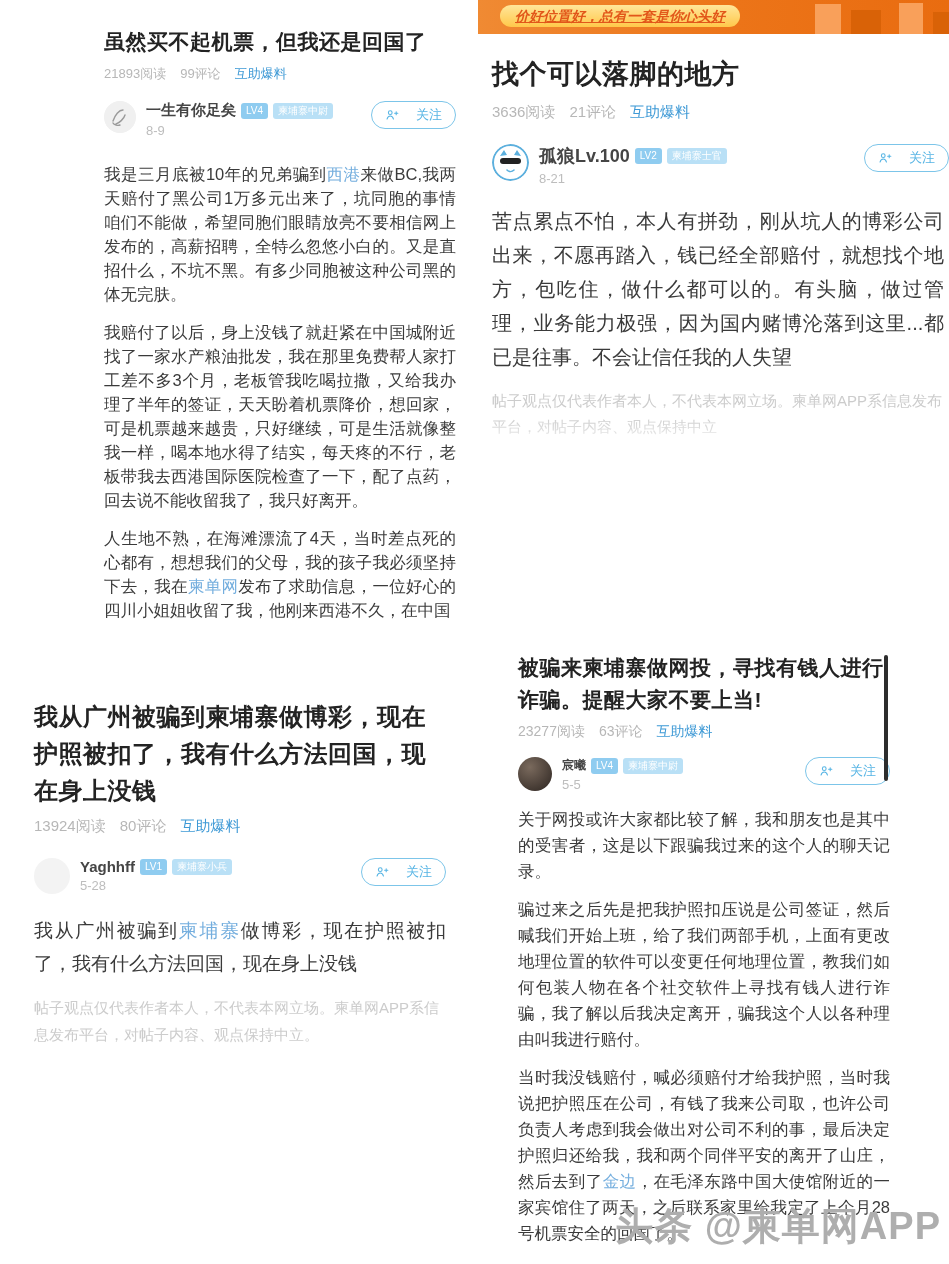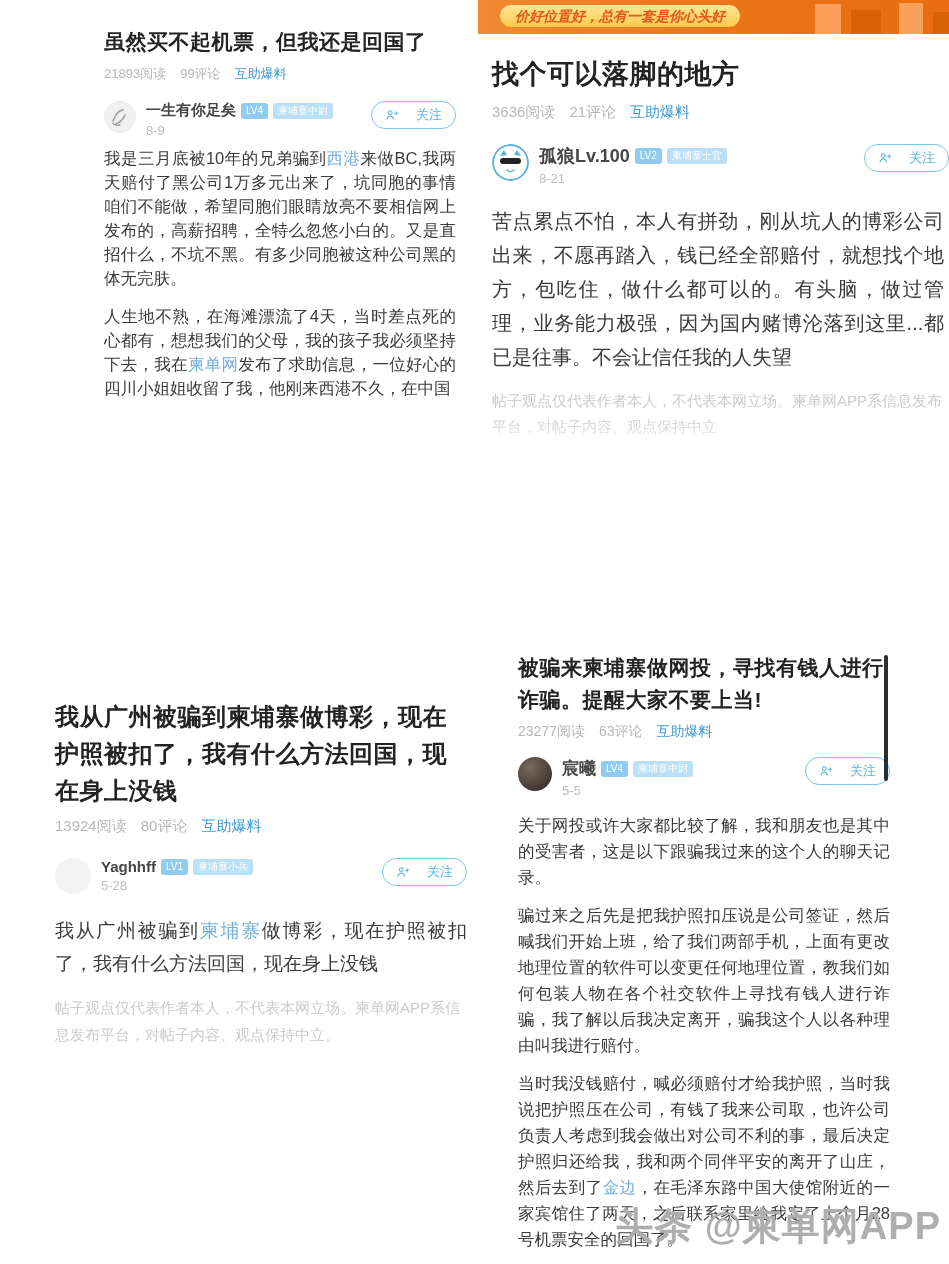--- a/index.html
+++ b/index.html
@@ -26,59 +26,59 @@
           padding:4px 13px;font-size:13px;cursor:pointer;font-family:inherit;}
   .follow svg{display:block;}
   .pbody p{margin:0 0 14px 0;color:#3a3a3a;}
   .pbody a.inlink{color:#74aede;text-decoration:none;cursor:pointer;}
   .disclaimer{color:#ccc;}
   
   .post.tl{left:104px;top:28px;width:352px;}
   .post.tl h2{font-size:21px;}
   .post.tl .stats{font-size:13px;margin-top:9px;}
   .post.tl .userrow{margin-top:18px;}
-  .post.tl .pbody{margin-top:8px;font-size:16.5px;line-height:24px;text-align:justify;}
+  .post.tl .pbody{margin-top:24px;font-size:16.5px;line-height:24px;text-align:justify;}
   
   .post.tr{left:478px;top:0;width:471px;}
   .banner{position:relative;height:34px;background:linear-gradient(90deg,#f08a33,#ec7418 55%,#e96c10);
           overflow:hidden;}
   .banner .pill{position:absolute;left:22px;top:5px;height:22px;line-height:22px;padding:0 15px;
           border-radius:12px;background:linear-gradient(#ffe69a,#ffc84a);
-          color:#e2571a;font-size:14px;font-style:italic;font-weight:700;white-space:nowrap;}
+          color:#e2571a;font-size:14px;font-style:italic;font-weight:700;white-space:nowrap;text-decoration:underline;}
   .banner .b1,.banner .b2,.banner .b3,.banner .b4{position:absolute;bottom:0;}
   .banner .b1{right:108px;width:26px;height:30px;background:#f9a05a;}
   .banner .b2{right:68px;width:30px;height:24px;background:#d96207;}
   .banner .b3{right:26px;width:24px;height:31px;background:#f9a05a;}
   .banner .b4{right:0;width:16px;height:22px;background:#d96207;}
   .post.tr .inner{padding:0 0 0 14px;}
   .post.tr h2{font-size:27px;margin-top:22px;}
   .post.tr .stats{font-size:15px;margin-top:11px;}
   .post.tr .userrow{margin-top:22px;}
   .post.tr .avatar{width:37px;height:37px;}
   .post.tr .uname{font-size:18px;}
   .post.tr .pbody{margin-top:18px;font-size:20px;line-height:34px;text-align:justify;width:452px;}
   .post.tr .disclaimer{font-size:15px;line-height:26px;width:452px;margin-top:6px;
           -webkit-mask-image:linear-gradient(#000 55%,rgba(0,0,0,.35));
           mask-image:linear-gradient(#000 55%,rgba(0,0,0,.35));}
   
-  .post.bl{left:55px;top:698px;width:412px;}
+  .post.bl{left:34px;top:698px;width:412px;}
   .post.bl h2{font-size:24px;line-height:37px;}
   .post.bl .stats{font-size:15px;margin-top:8px;}
   .post.bl .userrow{margin-top:22px;}
   .post.bl .avatar{width:36px;height:36px;}
   .post.bl .uname{font-size:15px;}
   .post.bl .pbody{margin-top:20px;font-size:19px;line-height:33px;text-align:justify;}
   .post.bl .disclaimer{font-size:15px;line-height:27px;margin-top:12px;}
   
   .post.br{left:518px;top:652px;width:372px;}
   .post.br h2{font-size:21px;line-height:32px;}
   .post.br .stats{font-size:14px;margin-top:7px;}
   .post.br .userrow{margin-top:16px;}
   .post.br .avatar{width:34px;height:34px;}
-  .post.br .uname{font-size:17px;text-align:center;}
+  .post.br .uname{font-size:12px;text-align:center;}
   .post.br .pbody{margin-top:14px;font-size:16.5px;line-height:26px;text-align:justify;}
   .post.br .pbody p{margin-bottom:12px;}
   .scrollbar{position:absolute;left:884px;top:655px;width:4px;height:126px;background:#2d2d2d;border-radius:2px;}
   .watermark{position:absolute;right:8px;bottom:12px;font-size:38px;font-weight:700;
              color:#aeaeae;letter-spacing:1px;white-space:nowrap;}
 </style>
 </head>
 <body>
 
 <article class="post tl">
@@ -107,20 +107,21 @@
       <svg width="14" height="14" viewBox="0 0 24 24">
         <circle cx="9" cy="8" r="3.2" fill="none" stroke="currentColor" stroke-width="1.8"></circle>
         <path d="M3.5 19c.8-3.6 3-5.4 5.5-5.4s4.7 1.8 5.5 5.4" fill="none" stroke="currentColor" stroke-width="1.8" stroke-linecap="round"></path>
         <path d="M16.5 9h5.5M19.2 6.3v5.4" fill="none" stroke="currentColor" stroke-width="1.8" stroke-linecap="round"></path>
       </svg>
       <span>关注</span>
     </button>
   </div>
   <div class="pbody">
       <p><span>我是三月底被10年的兄弟骗到</span><a class="inlink">西港</a><span>来做BC,我两天赔付了黑公司1万多元出来了，坑同胞的事情咱们不能做，希望同胞们眼睛放亮不要相信网上发布的，高薪招聘，全特么忽悠小白的。又是直招什么，不坑不黑。有多少同胞被这种公司黑的体无完肤。</span></p>
+      <p><span>我赔付了以后，身上没钱了就赶紧在中国城附近找了一家水产粮油批发，我在那里免费帮人家打工差不多3个月，老板管我吃喝拉撒，又给我办理了半年的签证，天天盼着机票降价，想回家，可是机票越来越贵，只好继续，可是生活就像整我一样，喝本地水得了结实，每天疼的不行，老板带我去西港国际医院检查了一下，配了点药，回去说不能收留我了，我只好离开。</span></p>
       <p><span>人生地不熟，在海滩漂流了4天，当时差点死的心都有，想想我们的父母，我的孩子我必须坚持下去，我在</span><a class="inlink">柬单网</a><span>发布了求助信息，一位好心的四川小姐姐收留了我，他刚来西港不久，在中国</span></p>
     </div>
 </article>
 
 <article class="post tr">
   <div class="banner">
     <span class="pill">价好位置好，总有一套是你心头好</span>
     <span class="b1"></span>
     <span class="b2"></span>
     <span class="b3"></span>

